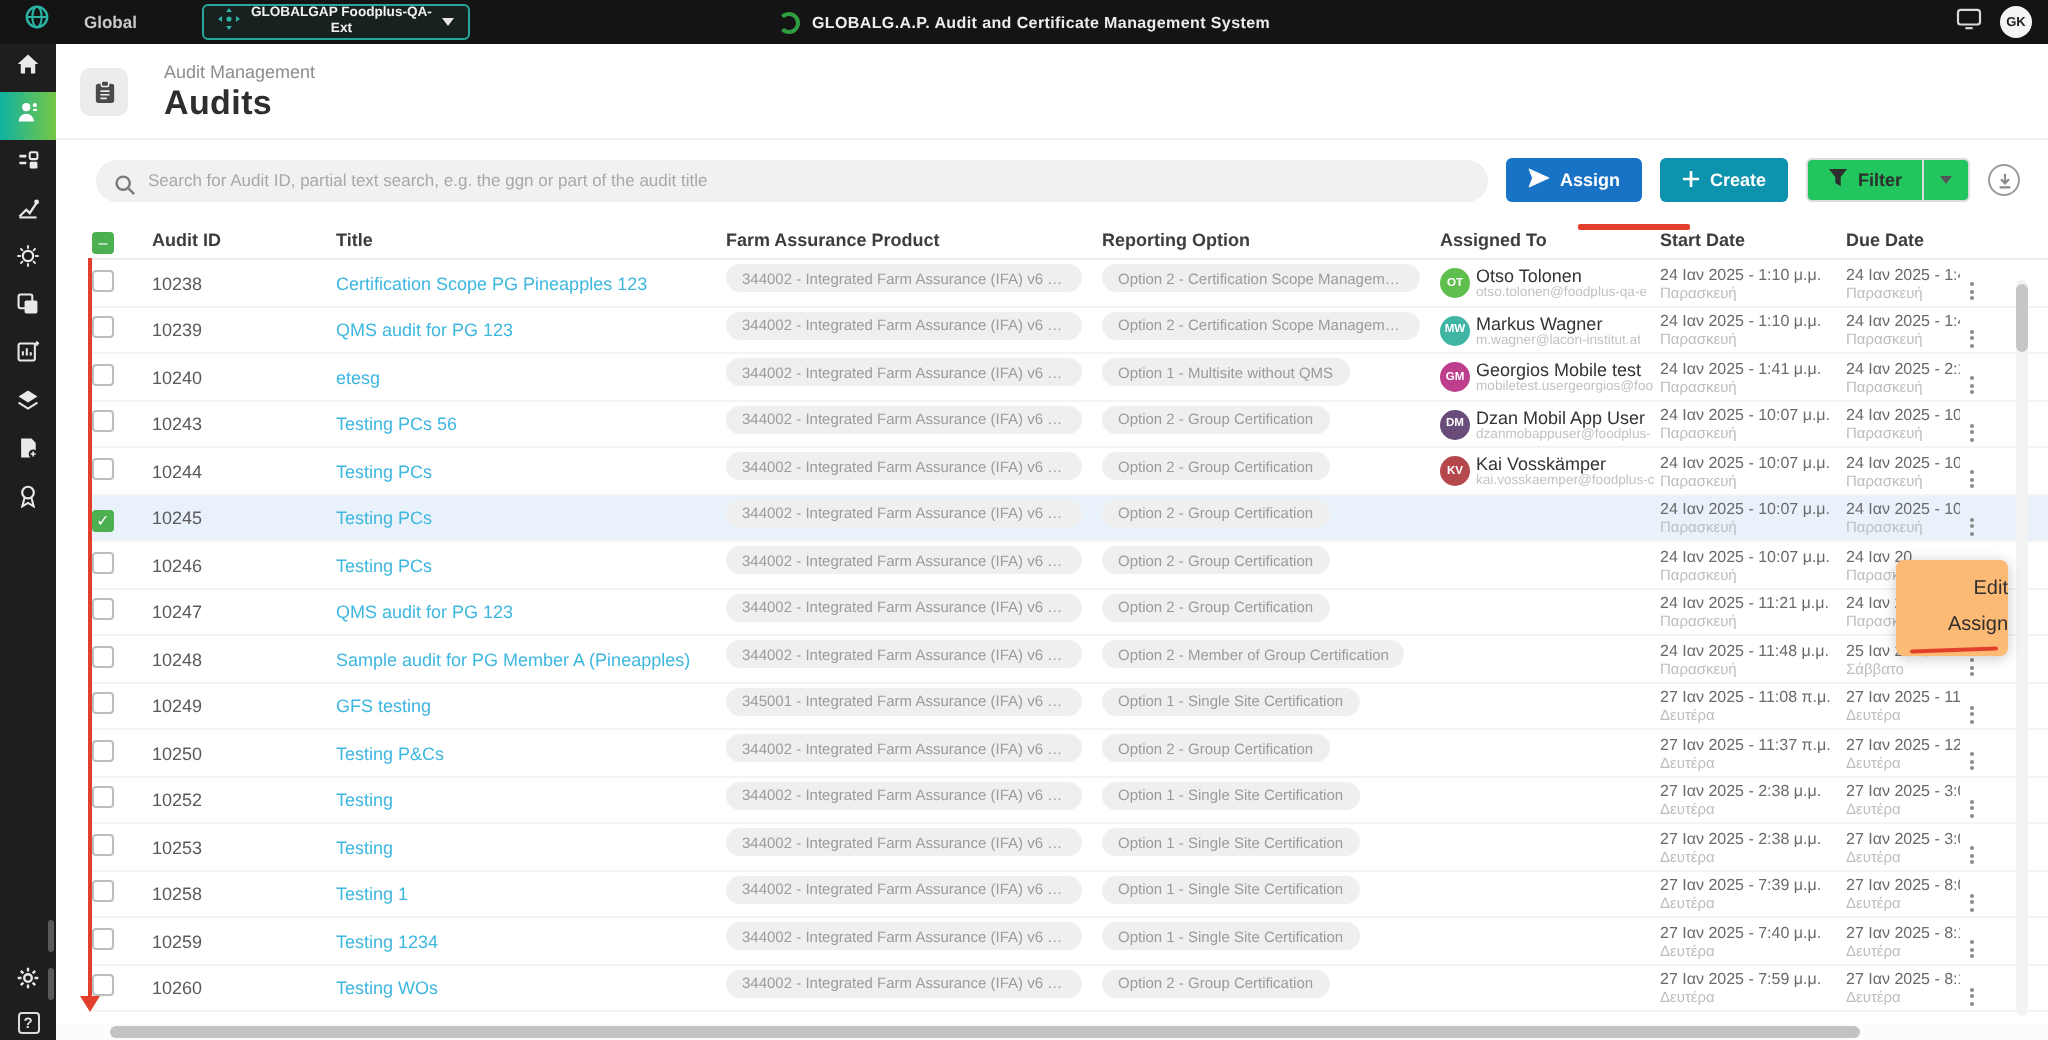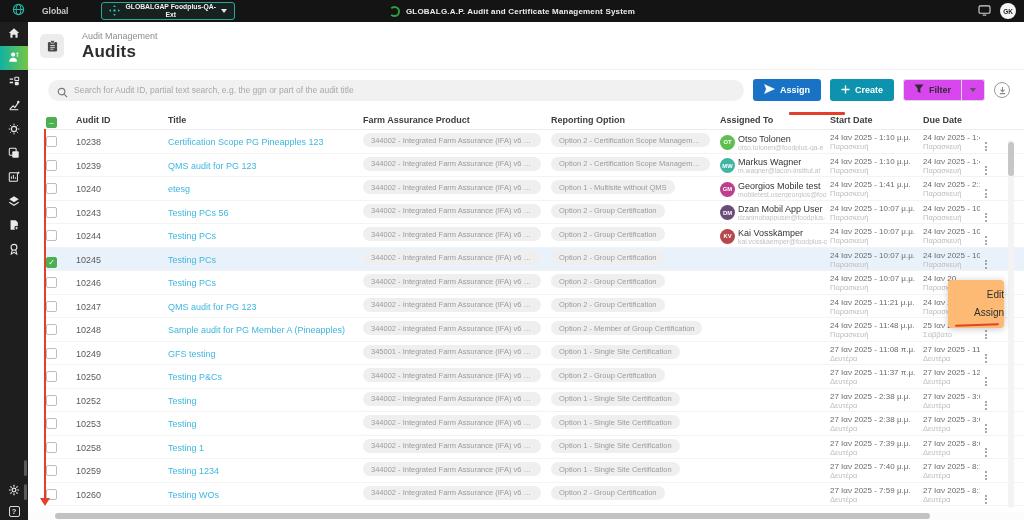--- a/index.html
+++ b/index.html
@@ -36,21 +36,21 @@
 
   .content { border-top:1px solid #f2f2f2; padding-top:9px; }
   .toolbar { display:flex; align-items:center; gap:9px; padding:0 14px 0 20px; }
   .search-wrap { flex:1; position:relative; }
   .search-input { width:100%; height:21px; border:none; outline:none; background:#f1f1f1; border-radius:11px; padding:0 10px 0 26px; font-size:8.5px; color:#555; font-family:"Liberation Sans",sans-serif; }
   .search-input::placeholder { color:#a8a8a8; }
   .search-ic { position:absolute; left:9px; top:5px; }
   .btn { height:22px; border:none; border-radius:3px; font-size:9px; font-weight:700; display:flex; align-items:center; gap:5px; padding:0 11px; cursor:pointer; font-family:"Liberation Sans",sans-serif; }
   .btn-assign { background:#1872c6; color:#fff; }
   .btn-create { background:#0d93ad; color:#fff; }
-  .filter-split { display:flex; height:22px; border:1px solid #dcdcdc; border-radius:3px; overflow:hidden; background:#d946ef; }
+  .filter-split { display:flex; height:22px; border:1px solid #dcdcdc; border-radius:3px; overflow:hidden; background:#22c55e; }
   .filter-main { display:flex; align-items:center; gap:5px; padding:0 10px; font-size:9px; font-weight:700; color:#2e2e2e; cursor:pointer; }
   .filter-caret { display:flex; align-items:center; padding:0 8px; border-left:1px solid #dcdcdc; cursor:pointer; }
   .caret-dark { width:0; height:0; border-left:3px solid transparent; border-right:3px solid transparent; border-top:4px solid #555; }
   .export-btn { width:16px; height:16px; border-radius:50%; border:1px solid #9a9a9a; display:flex; align-items:center; justify-content:center; cursor:pointer; background:#fff; }
 
   
   .grid { display:grid; grid-template-columns:30px 92px 195px 188px 169px 110px 93px 57px 26px; align-items:center; }
   .thead { margin:9px 0 0 18px; height:20px; border-bottom:1px solid #ececec; }
   .th { font-size:9px; font-weight:700; color:#3d3d3d; }
   .trow { margin-left:18px; height:23.5px; border-bottom:1px solid #f3f3f3; }

